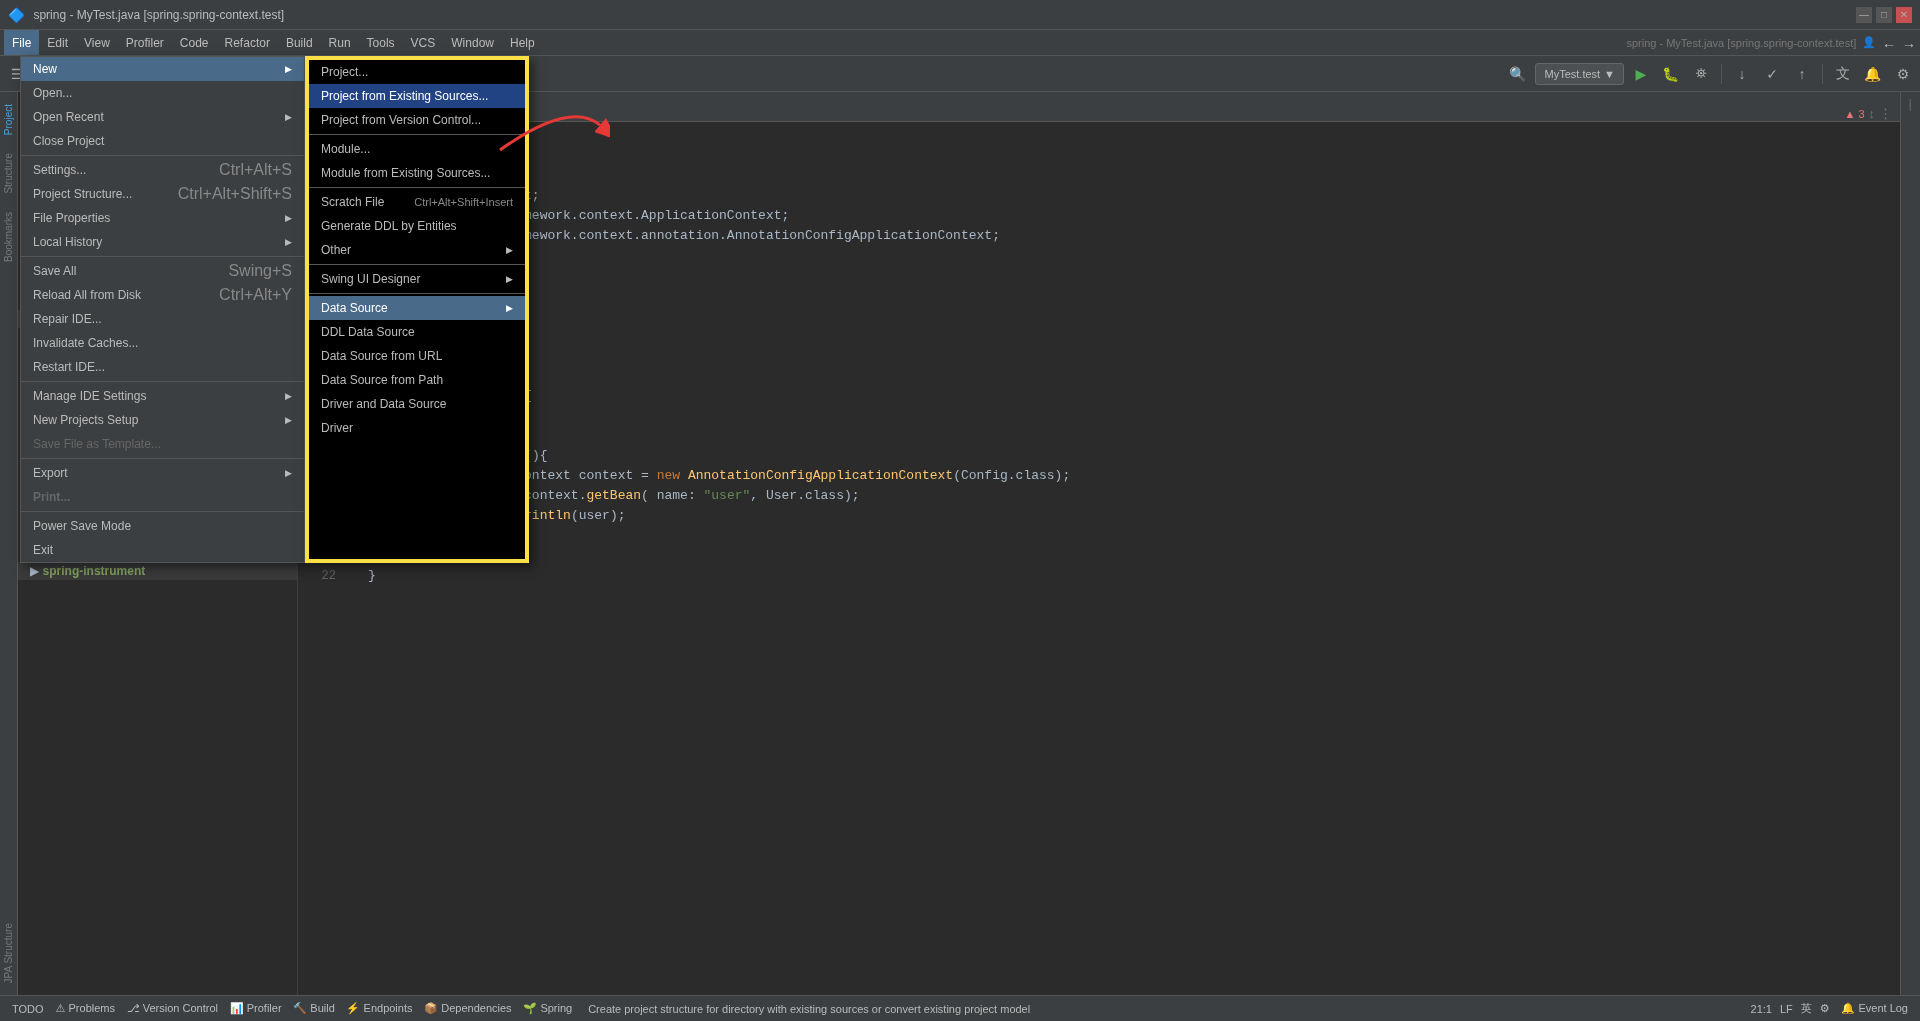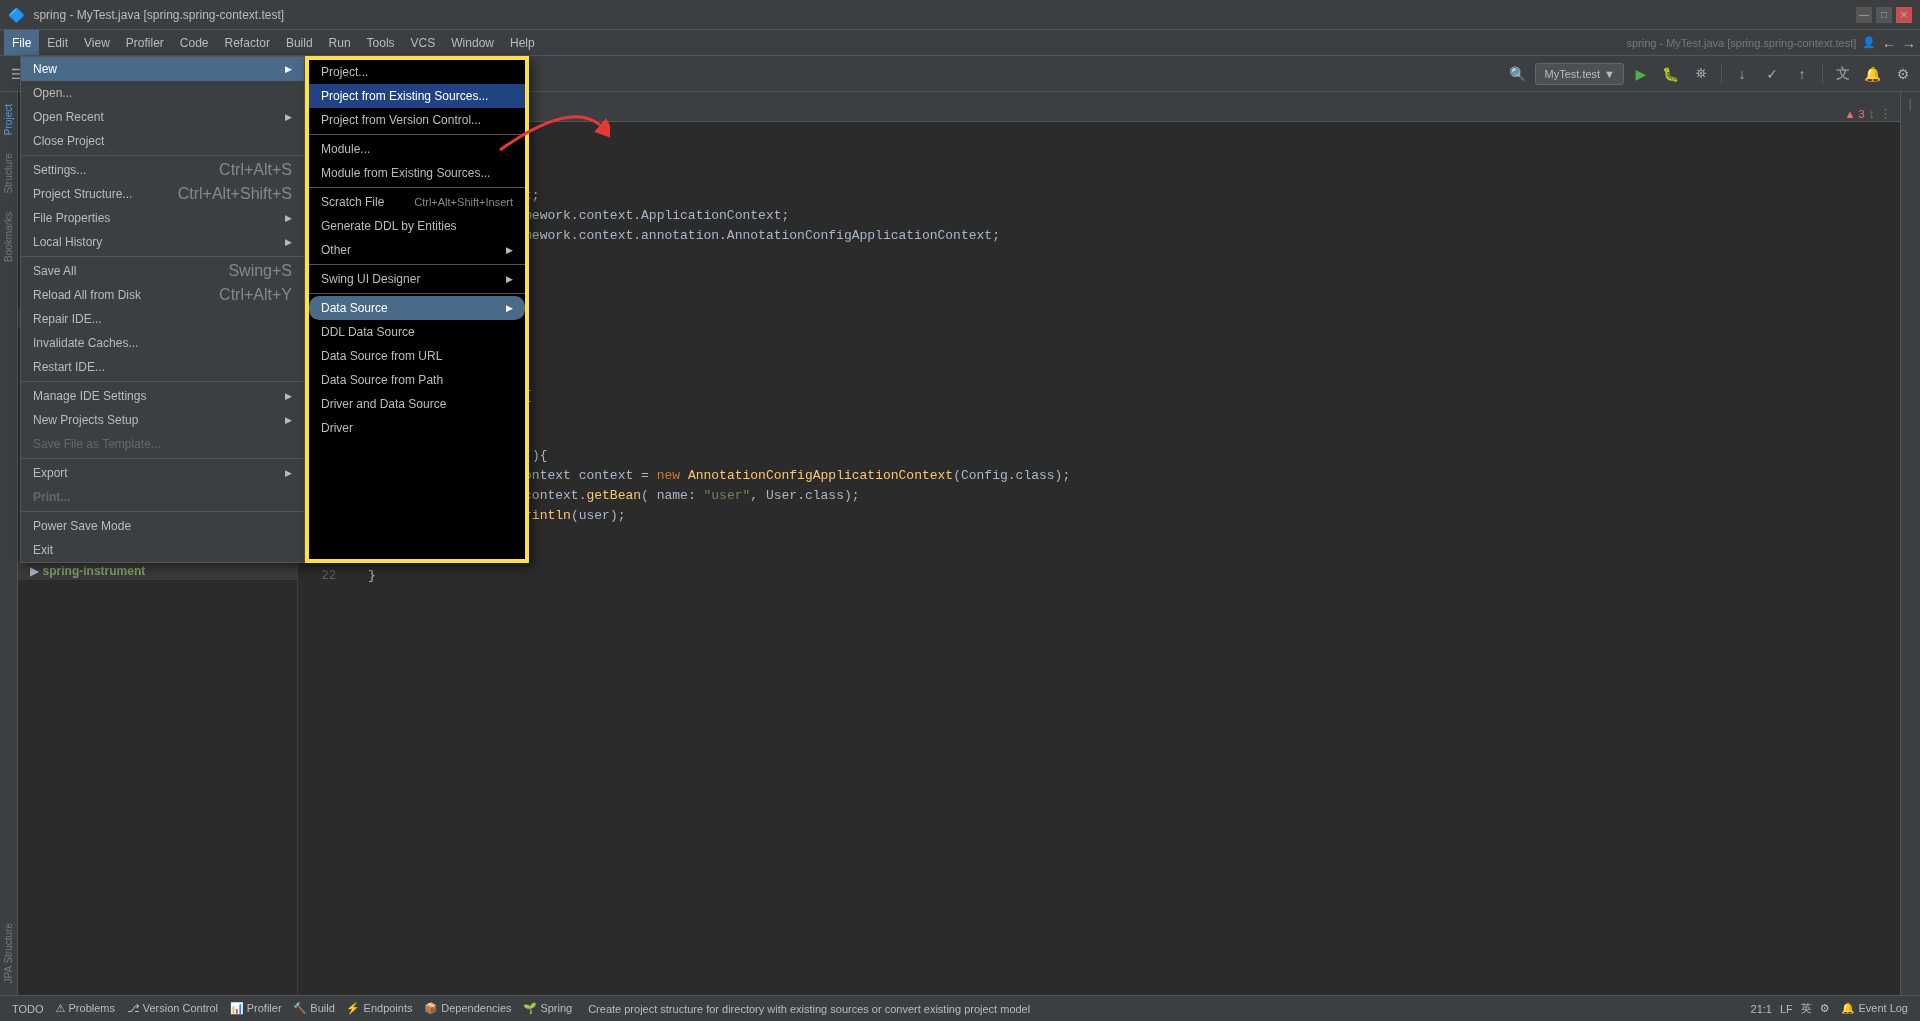--- a/index.html
+++ b/index.html
@@ -198,21 +198,20 @@
       font-size: 12px;
       display: flex;
       align-items: center;
       justify-content: space-between;
       cursor: pointer;
       height: 24px;
     }
     .new-submenu-item:hover, .new-submenu-item.active {
       background: #4a6a8a;
       color: #fff;
-      border-radius: 10px;
     }
     .new-submenu-item.highlighted {
       background: #214283;
       color: #fff;
     }
     .new-submenu-sep {
       height: 1px;
       background: #555;
       margin: 2px 0;
     }

